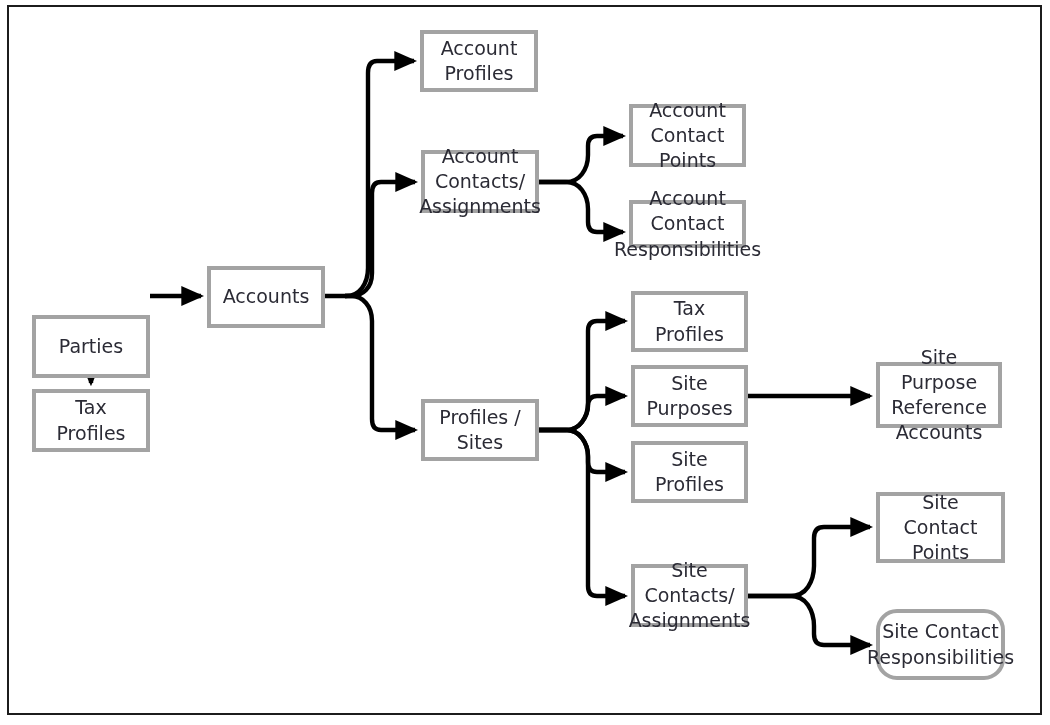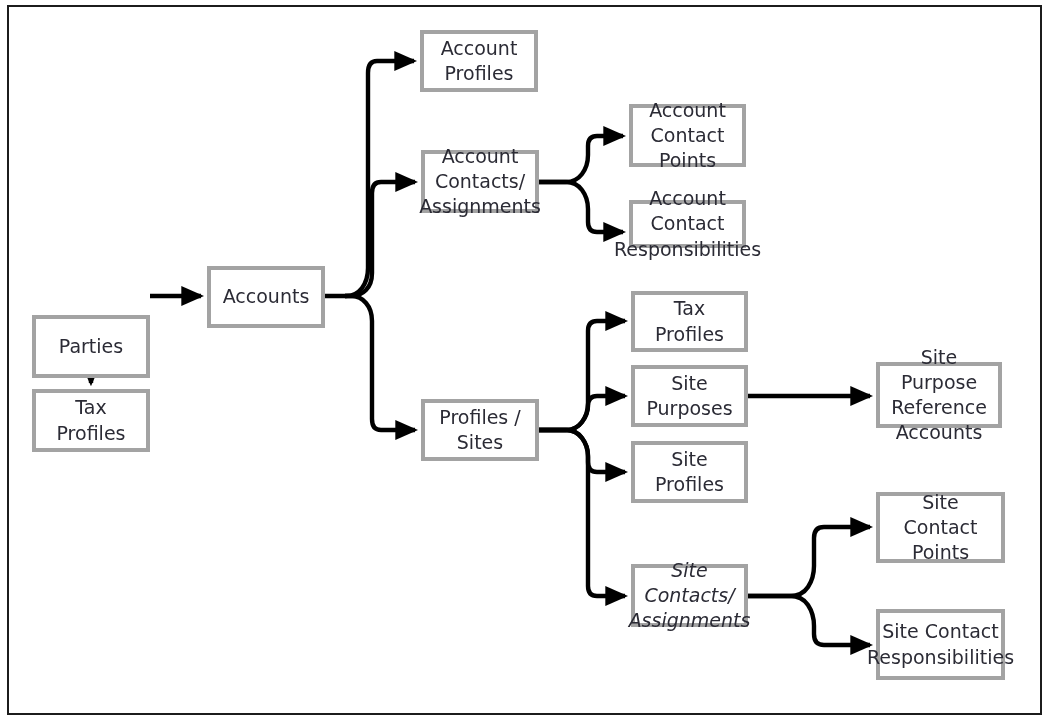--- a/index.html
+++ b/index.html
@@ -132,26 +132,26 @@
 
   <div class="node" style="left:631px; top:291px; width:117px; height:61px;">Tax
 Profiles</div>
 
   <div class="node" style="left:631px; top:365px; width:117px; height:62px;">Site
 Purposes</div>
 
   <div class="node" style="left:631px; top:441px; width:117px; height:62px;">Site
 Profiles</div>
 
-  <div class="node" style="left:631px; top:564px; width:117px; height:63px;font-style:italic;">Site Contacts/
+  <div class="node" style="left:631px; top:564px; width:117px; height:63px;">Site Contacts/
 Assignments</div>
 
   <div class="node" style="left:876px; top:362px; width:126px; height:66px;">Site
 Purpose Reference
 Accounts</div>
 
   <div class="node" style="left:876px; top:492px; width:129px; height:71px;">Site
 Contact Points</div>
 
-  <div class="node" style="left:876px; top:609px; width:129px; height:71px;">Site Contact
+  <div class="node" style="left:876px; top:609px; width:129px; height:71px;border-radius:21px;">Site Contact
 Responsibilities</div>
 
 </div>
 
 </body></html>

